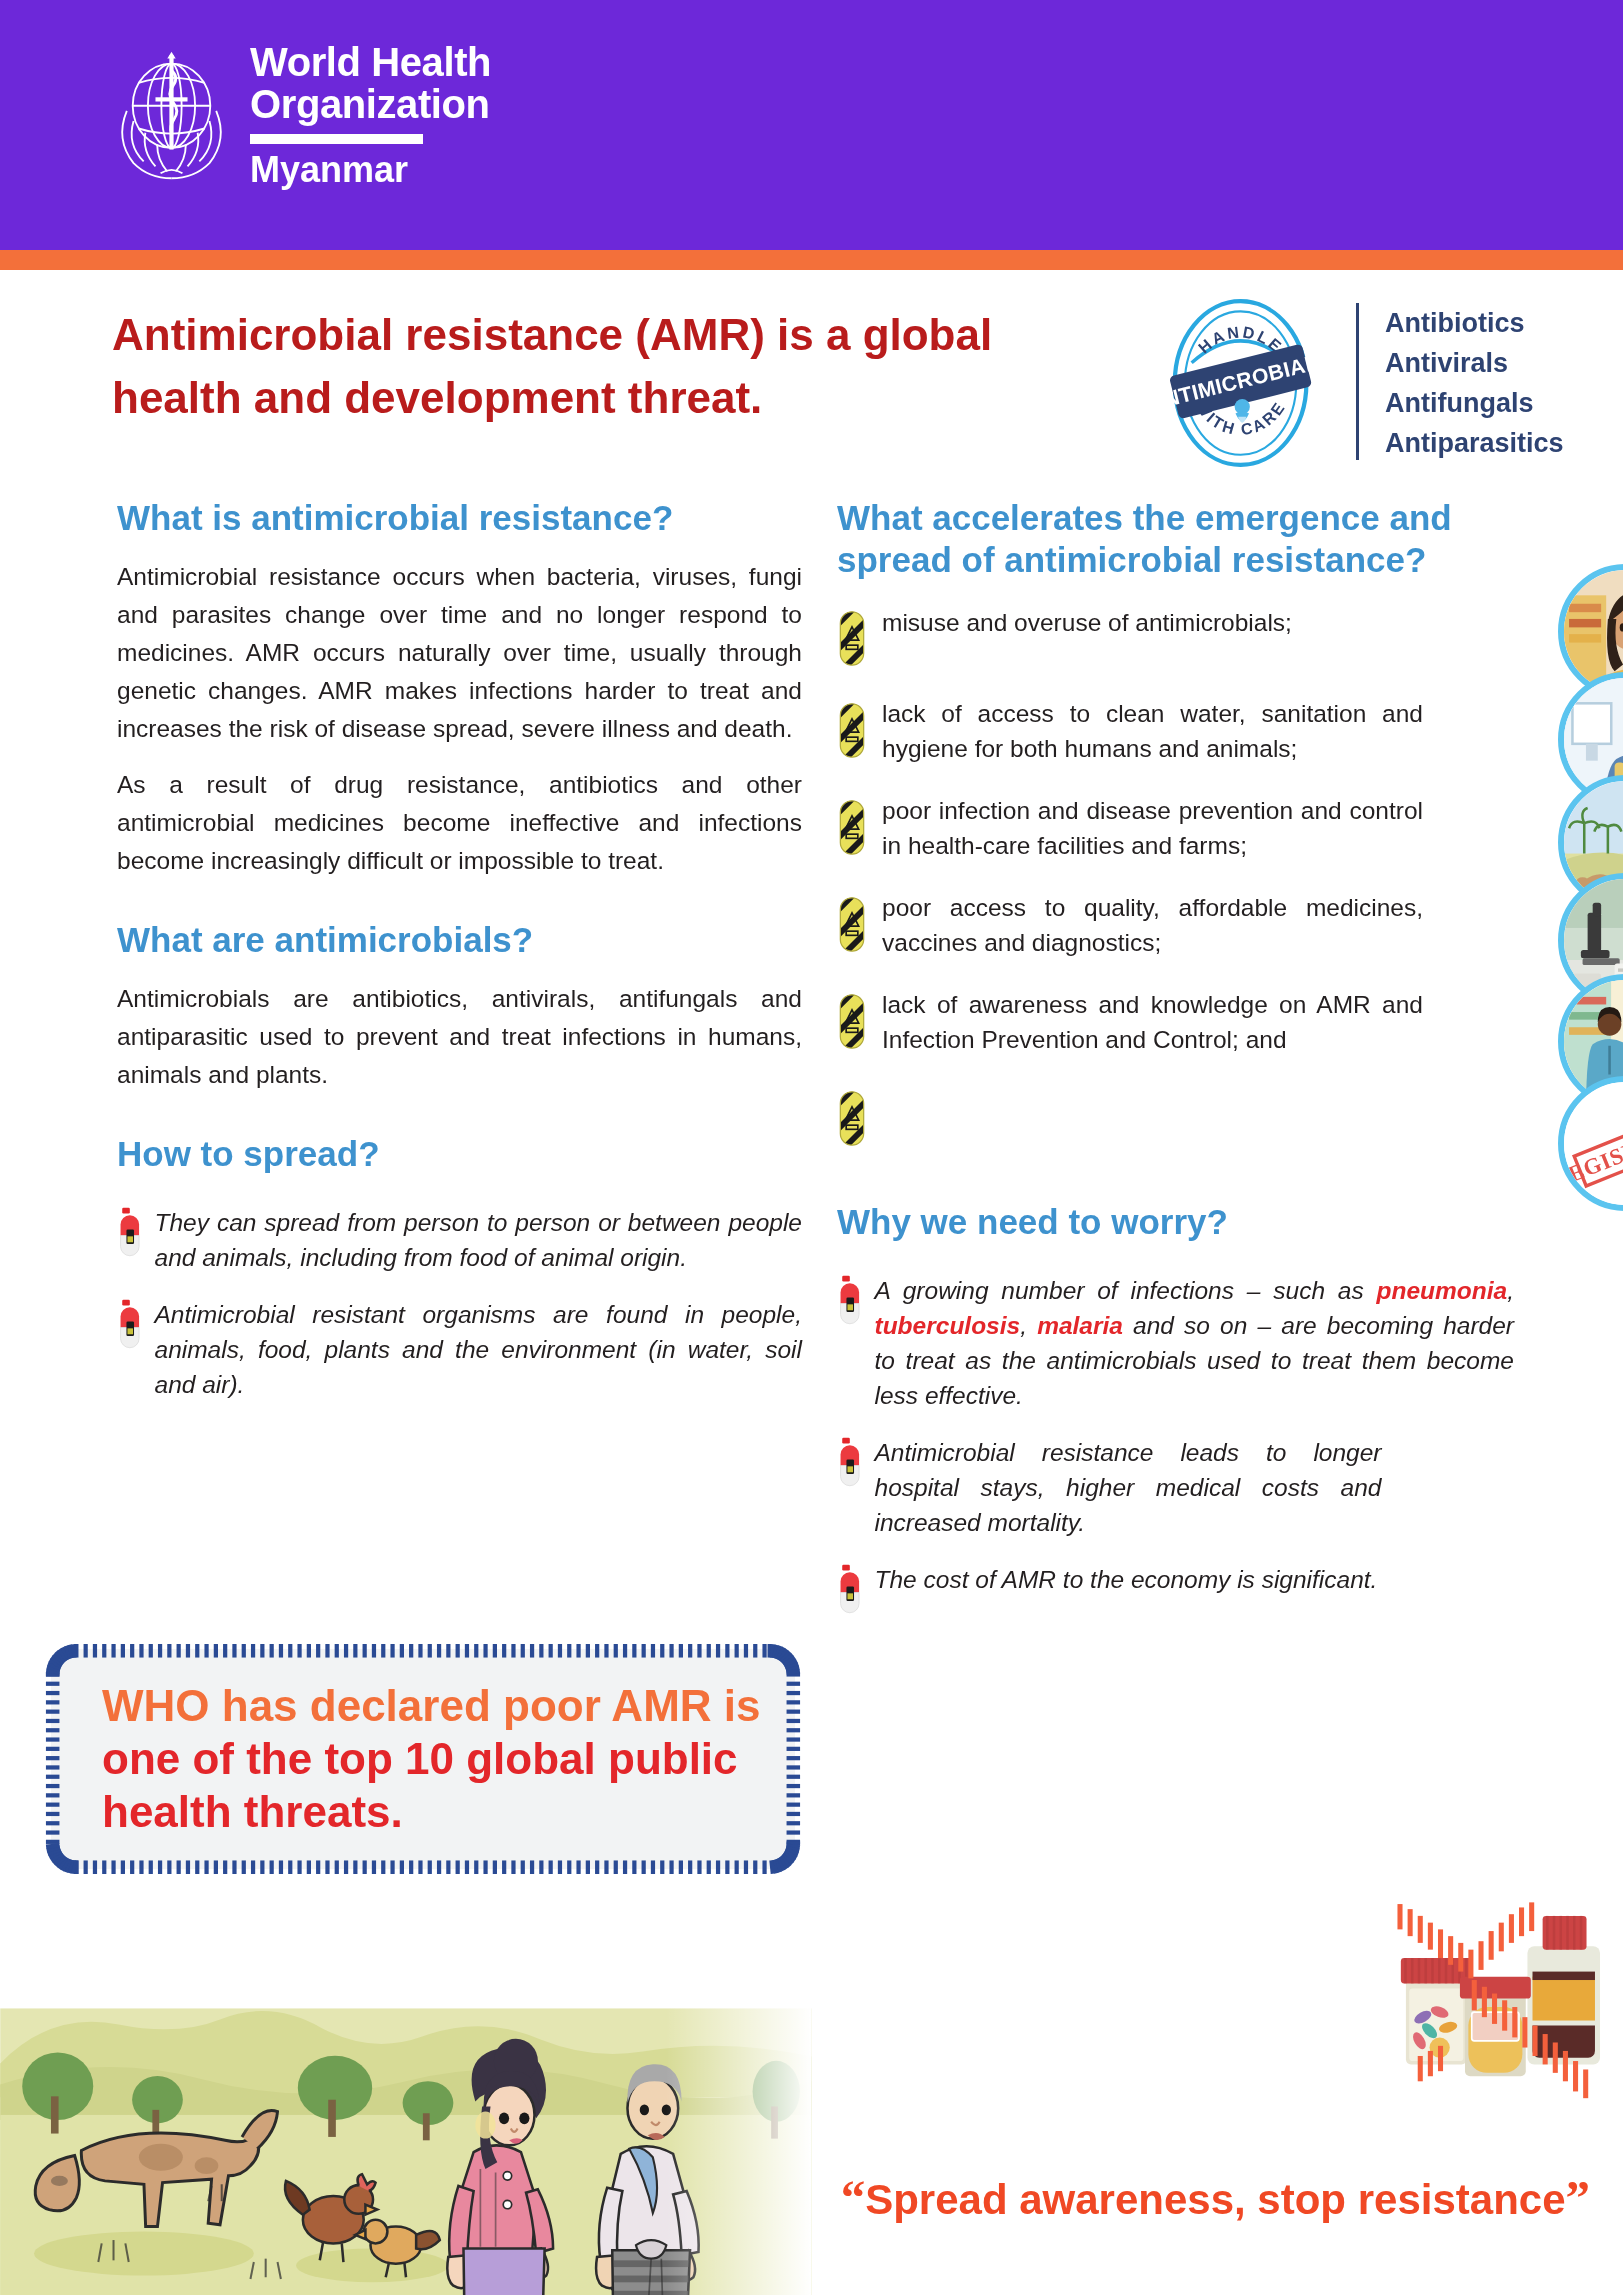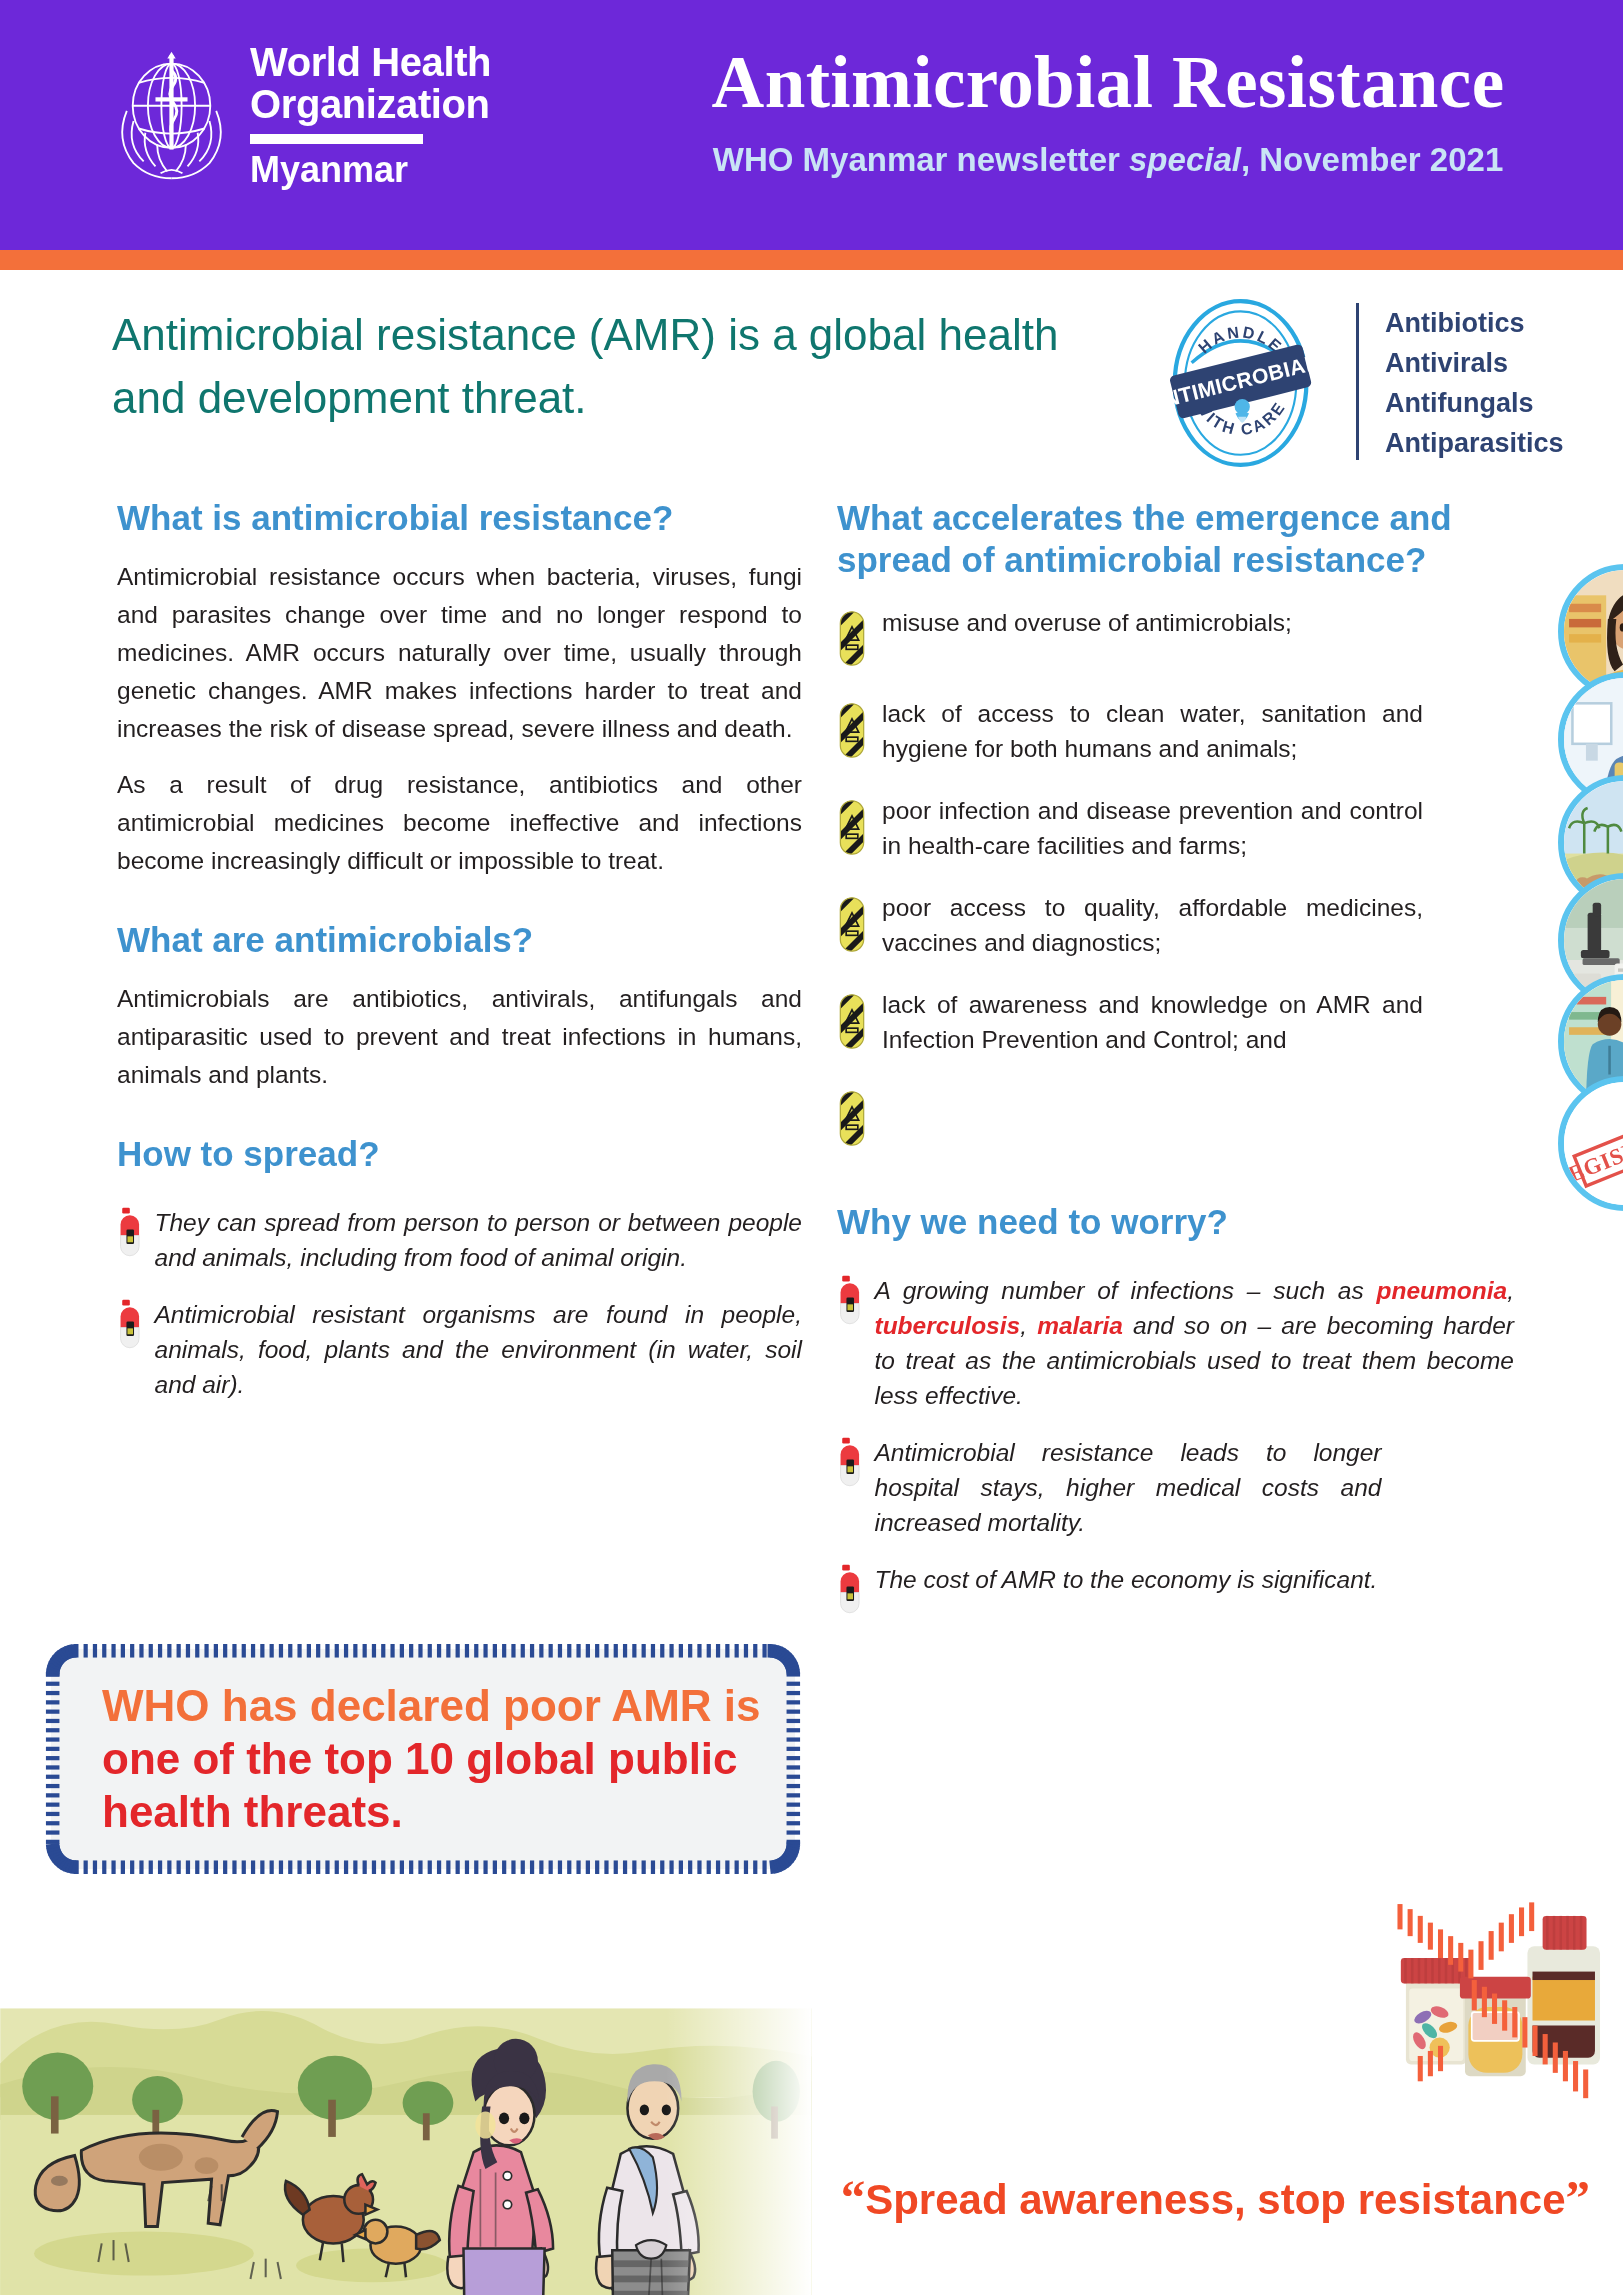--- a/index.html
+++ b/index.html
@@ -36,22 +36,22 @@
   }
   .masthead-sub em { font-style: italic; }
   .orange-rule {
     position: absolute; left: 0; top: 250px; width: 1624px; height: 20px; background: #f3703a;
   }
 
   
   .banner { position: absolute; left: 0; top: 288px; width: 1624px; height: 195px; }
   .banner-headline {
     position: absolute; left: 112px; top: 15px; width: 1015px;
-    color: #0f766e; font-family: "Liberation Sans Narrow", "Liberation Sans", sans-serif;
-    font-weight: normal; font-size: 44px; line-height: 63px;
+    color: #b91c1c; font-family: "Liberation Sans Narrow", "Liberation Sans", sans-serif;
+    font-weight: bold; font-size: 44px; line-height: 63px;
   }
   .amr-badge { position: absolute; left: 1150px; top: 8.5px; width: 182px; height: 173px; }
   .banner-divider {
     position: absolute; left: 1356px; top: 15px; width: 2.5px; height: 157px; background: #2e4372;
   }
   .banner-list { position: absolute; left: 1385px; top: 15px; }
   .banner-list li {
     list-style: none; color: #2e4372; font-weight: bold; font-size: 27px; line-height: 40px;
   }
 
@@ -150,24 +150,20 @@
         <rect x="56" y="62" width="38" height="5"></rect>
       </g>
       <path d="M75 30 q9 8 2 18 q-8 10 0 20 q8 10 1 20 q-6 9 -3 16" stroke="#ffffff" stroke-width="3.4" fill="none"></path>
     </svg>
     <div class="who-words">
       <div class="w1">World Health</div>
       <div class="w2">Organization</div>
       <div class="who-rule"></div>
       <div class="w3">Myanmar</div>
     </div>
-  </div>
-  <div class="masthead">
-    <div class="masthead-title">Antimicrobial Resistance</div>
-    <div class="masthead-sub"><span>WHO Myanmar newsletter </span><em>special</em><span>, November 2021</span></div>
   </div>
 </div>
 <div class="orange-rule"></div>
 
 <div class="banner">
   <div class="banner-headline">Antimicrobial resistance (AMR) is a global health and development threat.</div>
 
   <svg class="amr-badge" viewBox="0 0 215 205">
     <ellipse cx="107" cy="102" rx="78" ry="97" fill="none" stroke="#29a8e0" stroke-width="5"></ellipse>
     <ellipse cx="107" cy="102" rx="66" ry="85" fill="none" stroke="#29a8e0" stroke-width="2.5"></ellipse>

